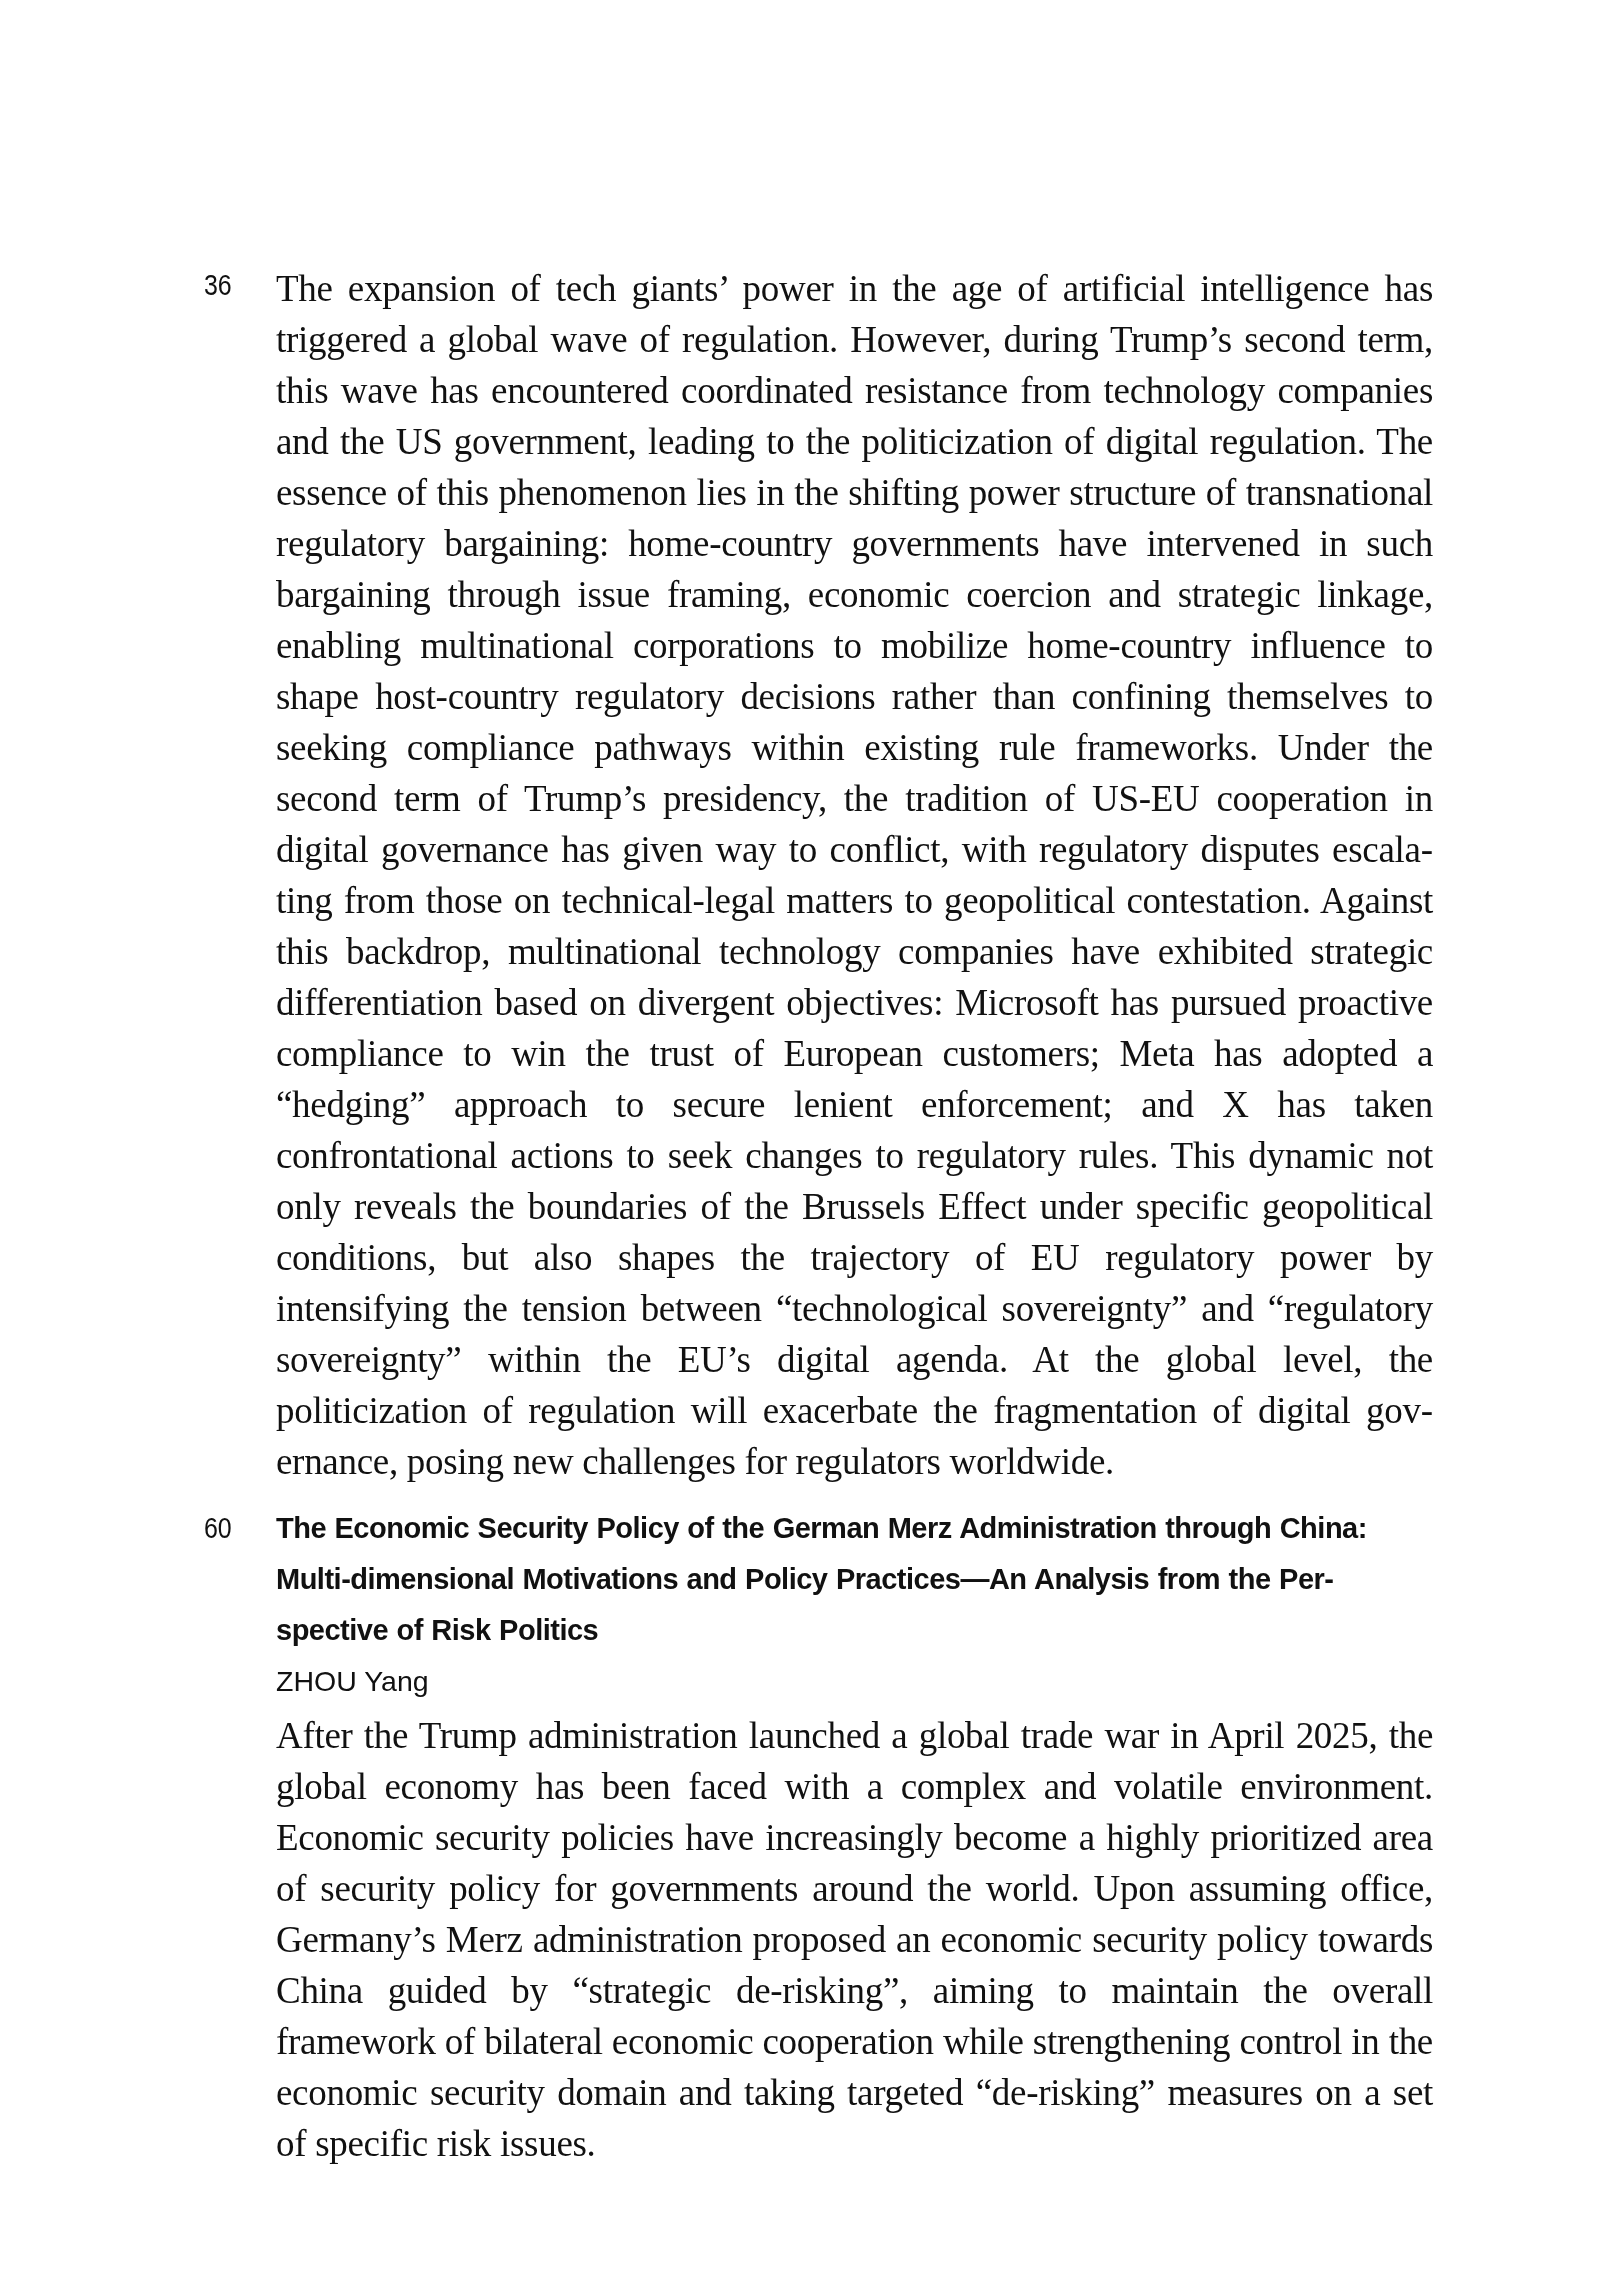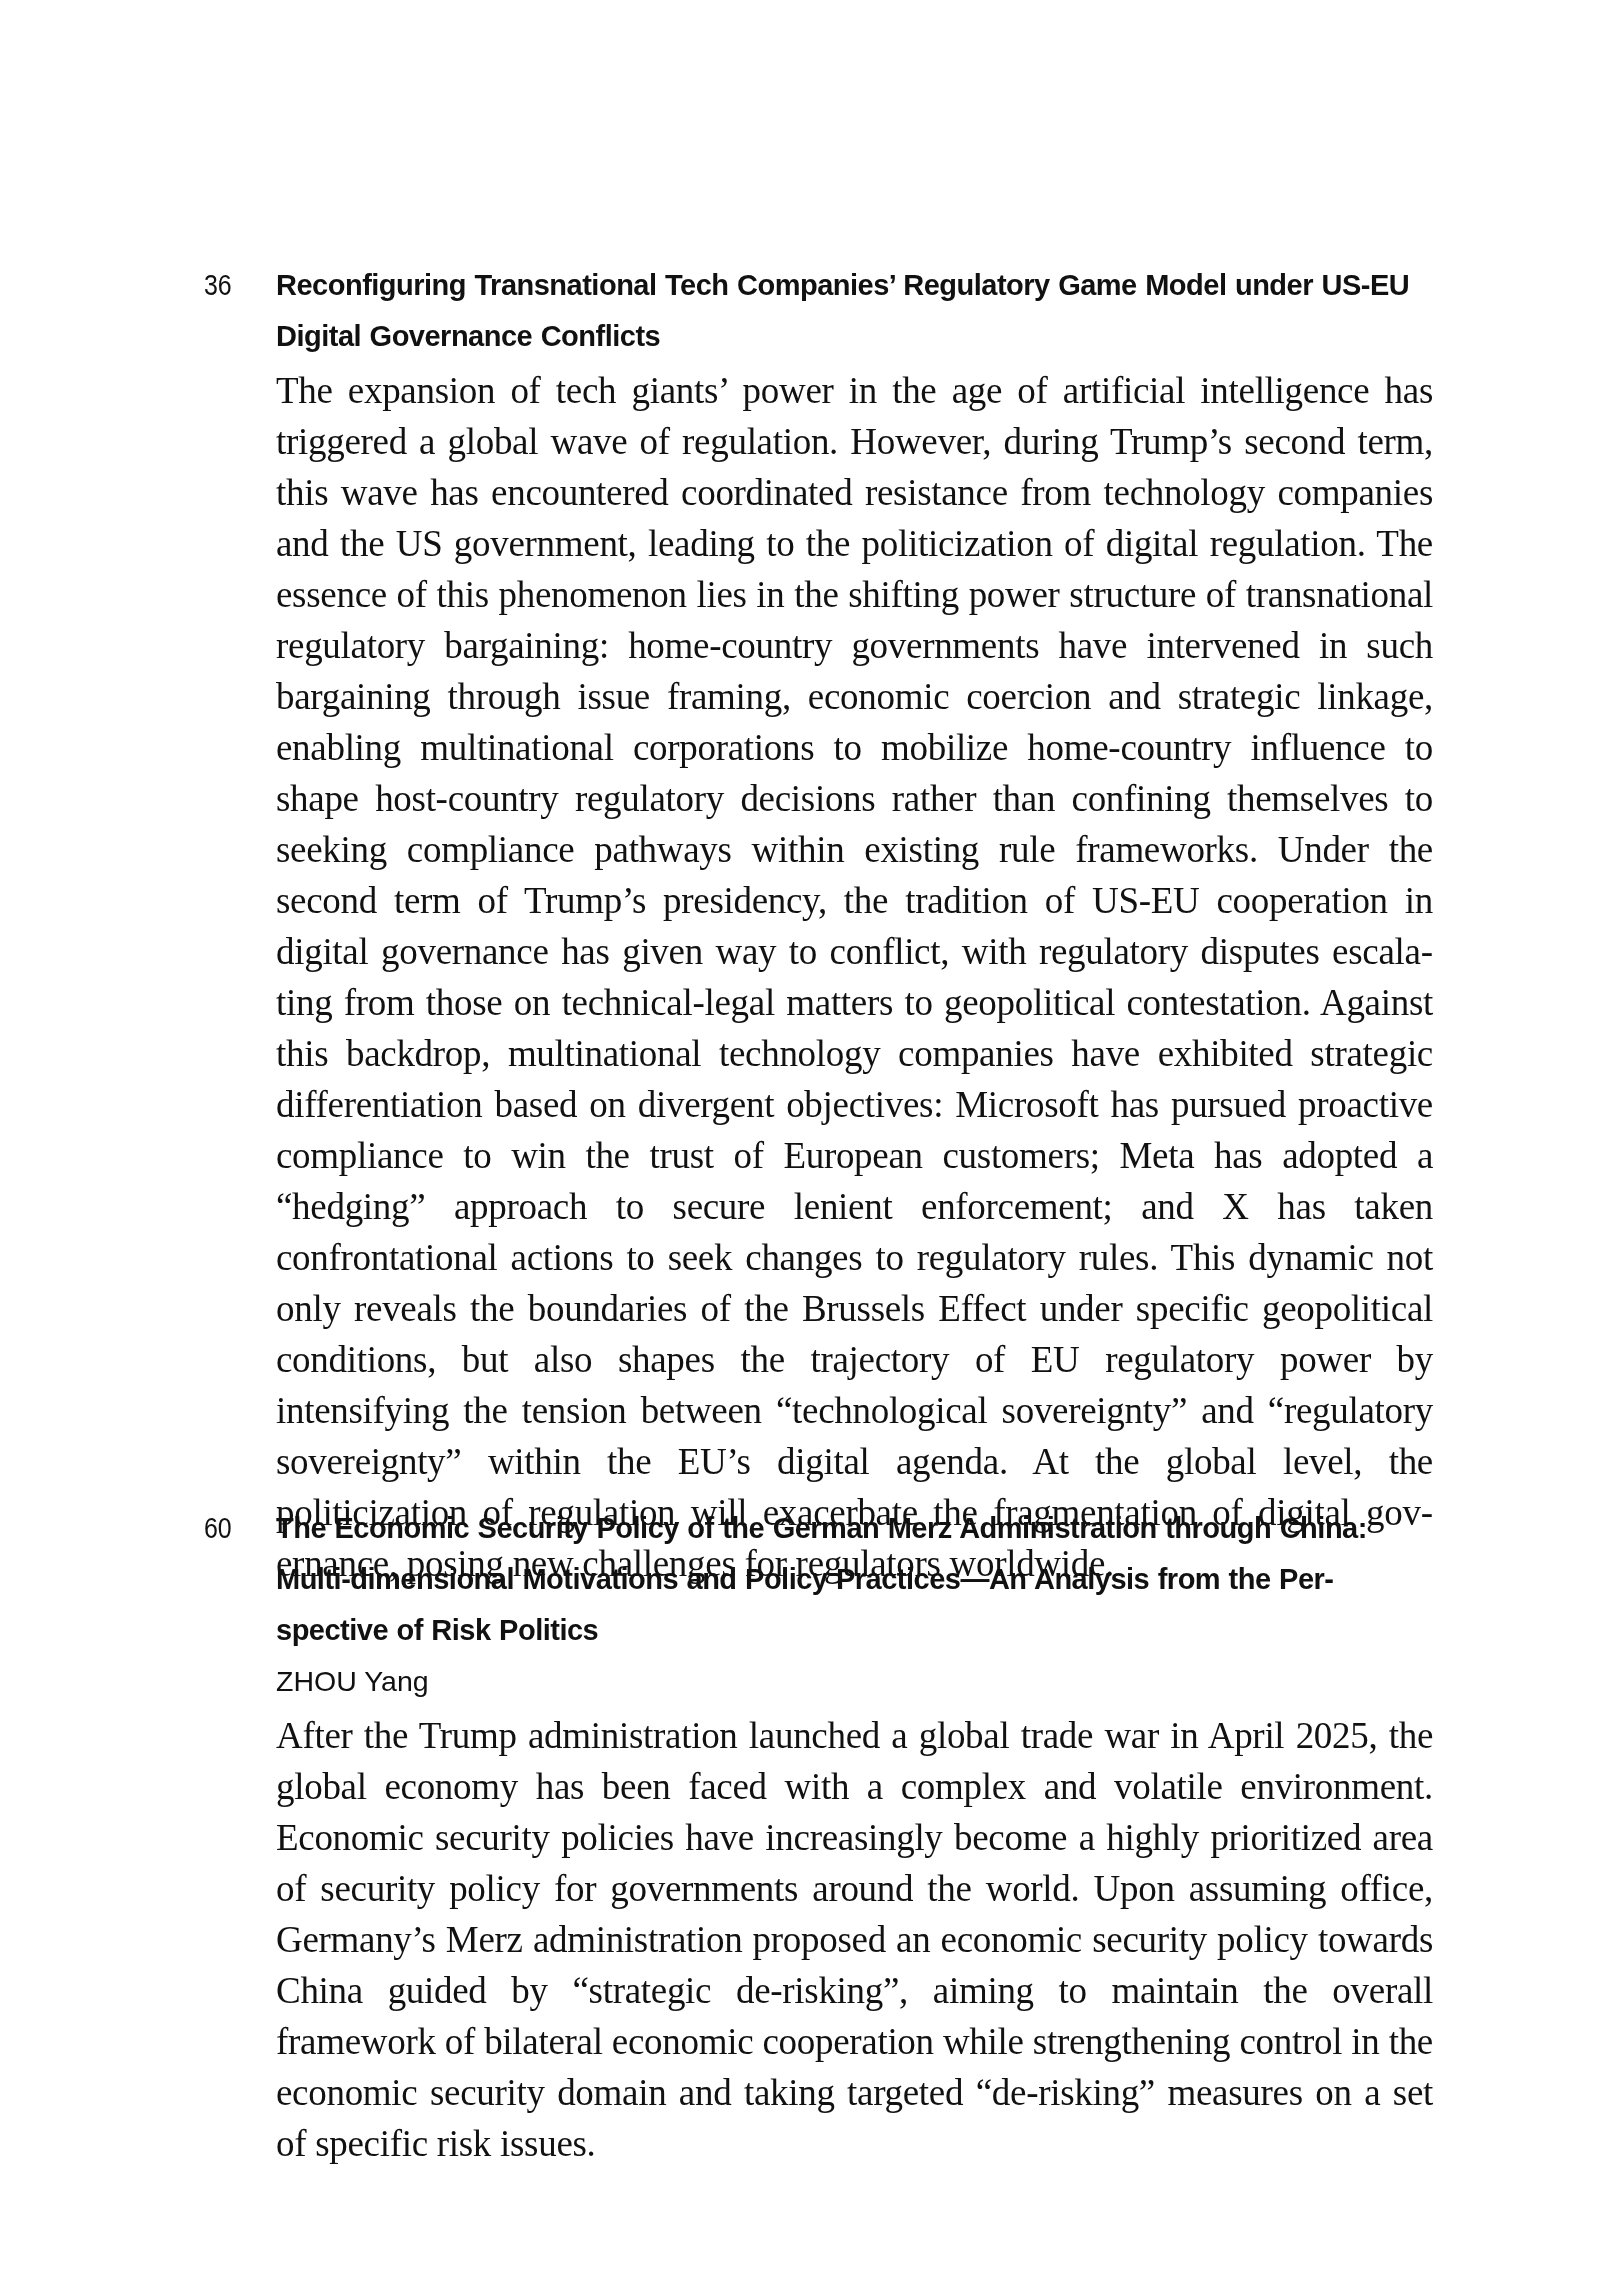--- a/index.html
+++ b/index.html
@@ -32,21 +32,20 @@
   }
 </style>
 </head>
 <body>
 
 <div class="page">
 
   <section class="entry entry-1">
     <div class="num">36</div>
     <div class="col">
-      <h2 class="title">Reconfiguring Transnational Tech Companies’ Regulatory Game Model under US-EU Digital Governance Conflicts</h2>
       <p class="abstract">The expansion of tech giants’ power in the age of artificial intelligence has triggered a glob­al wave of regulation. However, during Trump’s second term, this wave has encountered coordinated resistance from technology companies and the US government, leading to the politicization of digital regulation. The essence of this phenomenon lies in the shifting power structure of transnational regulatory bargaining: home-country governments have intervened in such bargaining through issue framing, economic coercion and strategic linkage, enabling multinational corporations to mobilize home-country influence to shape host-country regula­tory decisions rather than confining themselves to seeking compliance pathways within exist­ing rule frameworks. Under the second term of Trump’s presidency, the tradition of US-EU cooperation in digital governance has given way to conflict, with regulatory disputes escala­ting from those on technical-legal matters to geopolitical contestation. Against this back­drop, multinational technology companies have exhibited strategic differentiation based on divergent objectives: Microsoft has pursued proactive compliance to win the trust of Europe­an customers; Meta has adopted a “hedging” approach to secure lenient enforcement; and X has taken confrontational actions to seek changes to regulatory rules. This dynamic not on­ly reveals the boundaries of the Brussels Effect under specific geopolitical conditions, but also shapes the trajectory of EU regulatory power by intensifying the tension between “tech­nological sovereignty” and “regulatory sovereignty” within the EU’s digital agenda. At the global level, the politicization of regulation will exacerbate the fragmentation of digital gov­ernance, posing new challenges for regulators worldwide.</p>
     </div>
   </section>
 
   <section class="entry entry-2">
     <div class="num">60</div>
     <div class="col">
       <h2 class="title">The Economic Security Policy of the German Merz Administration through China: Multi-dimensional Motivations and Policy Practices—An Analysis from the Per­spective of Risk Politics</h2>
       <p class="author">ZHOU Yang</p>
       <p class="abstract">After the Trump administration launched a global trade war in April 2025, the global econo­my has been faced with a complex and volatile environment. Economic security policies have increasingly become a highly prioritized area of security policy for governments around the world. Upon assuming office, Germany’s Merz administration proposed an economic securi­ty policy towards China guided by “strategic de-risking”, aiming to maintain the overall framework of bilateral economic cooperation while strengthening control in the economic se­curity domain and taking targeted “de-risking” measures on a set of specific risk issues.</p>

